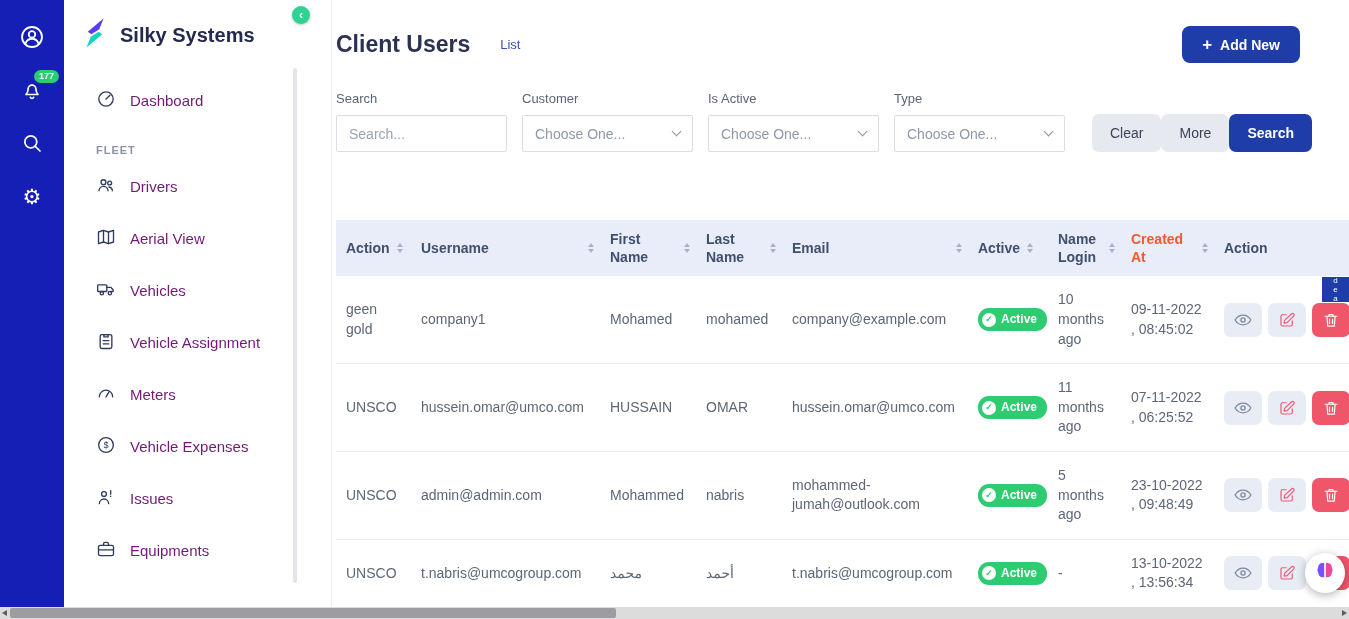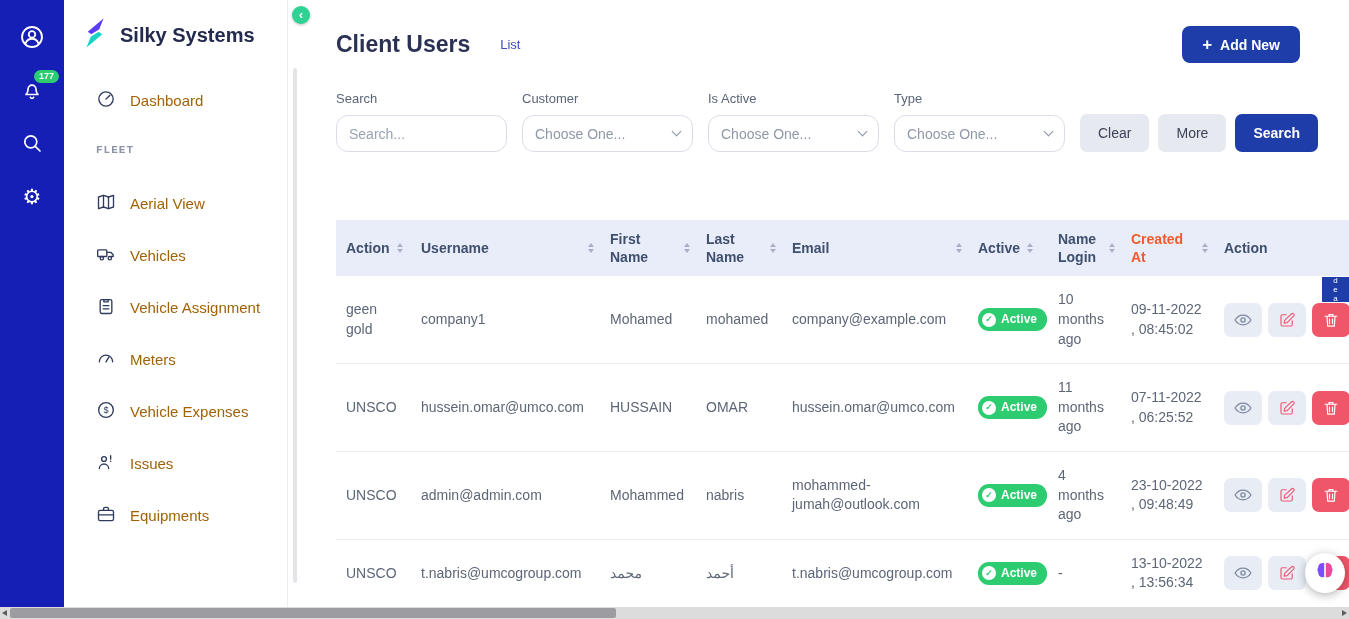--- a/index.html
+++ b/index.html
@@ -10,57 +10,57 @@
   .iconbar { position:absolute; left:0; top:0; width:64px; height:607px; background:#151eb5;
              display:flex; flex-direction:column; align-items:center; padding-top:24px; gap:27px; z-index:5; }
   .rail-btn { position:relative; width:26px; height:26px; display:flex; align-items:center; justify-content:center;
               color:#fff; cursor:pointer; }
   .rail-btn svg { stroke:#fff; fill:none; stroke-width:1.7; stroke-linecap:round; stroke-linejoin:round; }
   .rail-badge { position:absolute; top:-7px; right:-14px; background:#2ecc71; color:#fff; font-size:9px; font-weight:bold;
                 border-radius:8px; padding:2px 5px; line-height:1; }
   .gear-glyph { font-size:21px; line-height:1; }
 
   
-  .sidebar { position:absolute; left:64px; top:0; width:224px; height:607px; background:#fff;
+  .sidebar { position:absolute; left:64px; top:0; width:268px; height:607px; background:#fff;
              border-right:1px solid #ececf2; z-index:4; }
   .logo-row { display:flex; align-items:center; gap:10px; padding:16px 0 12px 16px; }
   .logo-text { font-size:20px; font-weight:bold; color:#232a4d; }
   .nav { padding-top:8px; }
   .nav-item { height:52px; display:flex; align-items:center; gap:14px; padding-left:32px;
-              font-size:15px; color:#a16207; cursor:pointer; }
+              font-size:15px; color:#701a75; cursor:pointer; }
   .nav-item svg { stroke:#2e3b5e; fill:none; stroke-width:1.6; stroke-linecap:round; stroke-linejoin:round; flex:none; }
-  .nav-section { padding-left:32px; margin:18px 0 21px; font-size:11px; letter-spacing:1px; color:#8b93a7; font-weight:bold;font-family:Liberation Mono, monospace; }
+  .nav-section { padding-left:32px; margin:18px 0 4px; font-size:11px; letter-spacing:1px; color:#8b93a7; font-weight:bold; }
   .side-scroll { position:absolute; left:229px; top:68px; width:4px; height:515px; background:#e4e5ea; border-radius:2px; }
 
   .collapse-btn { position:absolute; left:292px; top:6px; width:18px; height:18px; border-radius:50%;
                   background:#2ed394; color:#fff; border:none; font-size:12px; font-weight:bold; line-height:16px;
                   text-align:center; cursor:pointer; z-index:6; box-shadow:0 1px 3px rgba(0,0,0,.25); }
 
   
   .main { position:absolute; left:300px; top:0; width:1049px; height:607px; background:#fff;
           padding:26px 0 0 36px; overflow:hidden; }
   .page-head { display:flex; align-items:center; padding-right:49px; }
   .page-title { font-size:23px; font-weight:bold; color:#2a3152; }
   .crumb { margin-left:30px; font-size:13px; color:#3e4db8; cursor:pointer; }
   .add-new { margin-left:auto; background:#1e3da8; color:#fff; border:none; border-radius:8px;
              padding:10px 20px; font-size:14px; font-weight:bold; display:flex; align-items:center; gap:8px; cursor:pointer; }
   .add-new .plus { font-size:17px; font-weight:bold; line-height:1; }
 
   
   .filters { margin-top:28px; display:flex; align-items:flex-end; gap:15px; }
   .fgroup { width:171px; }
   .flabel { display:block; font-size:13px; color:#5a6577; margin-bottom:9px; }
-  .control { width:100%; height:37px; border:1px solid #d9dde6; border-radius:12px; background:#fff;
+  .control { width:100%; height:37px; border:1px solid #d9dde6; border-radius:2px; background:#fff;
              font-size:14px; color:#8f98a8; padding:0 12px; display:flex; align-items:center; justify-content:space-between;
              cursor:pointer; }
   input.control { cursor:text; }
   input.control::placeholder { color:#9aa3b2; }
   .chev { width:7px; height:7px; border-right:1.6px solid #8a93a5; border-bottom:1.6px solid #8a93a5;
           transform:rotate(45deg); margin-top:-4px; flex:none; }
-  .filter-actions { display:flex; gap:9px; margin-left:0; }
+  .filter-actions { display:flex; margin-left:12px; }
   .btn-light { height:38px; padding:0 18px; background:#e7e9f1; border:none; border-radius:7px;
                font-size:14px; color:#3c4356; cursor:pointer; }
   .btn-primary { height:38px; padding:0 18px; background:#1e3da8; border:none; border-radius:7px;
                  font-size:14px; font-weight:bold; color:#fff; cursor:pointer; }
 
   
   table.grid { margin-top:68px; width:1022px; border-collapse:collapse; table-layout:fixed; }
   .grid th { background:#e9edf9; text-align:left; font-size:14px; color:#3f4f6e; font-weight:bold;
              padding:10px 6px 10px 10px; vertical-align:middle; }
   .th-flex { display:flex; align-items:center; }
@@ -148,20 +148,31 @@
               <circle cx="12" cy="12" r="8.6"></circle>
               <path d="M12 12 L16.8 7.6"></path>
             </svg>
         </span>
         <span>Dashboard</span>
       </div>
       <div class="nav-section">FLEET</div>
       <div class="nav-item">
         <span>
           <svg width="20" height="20" viewBox="0 0 24 24">
+              <circle cx="9" cy="8.6" r="2.9"></circle>
+              <circle cx="16.4" cy="9.6" r="2.3"></circle>
+              <path d="M3.6 19c0-3 2.4-5.4 5.4-5.4s5.4 2.4 5.4 5.4"></path>
+              <path d="M15.6 14.4c2.3.4 4 2.3 4 4.6"></path>
+            </svg>
+        </span>
+        <span>Drivers</span>
+      </div>
+      <div class="nav-item">
+        <span>
+          <svg width="20" height="20" viewBox="0 0 24 24">
               <path d="M9 4 15 6 21 4 V18 L15 20 9 18 3 20 V6 Z"></path>
               <path d="M9 4v14M15 6v14"></path>
             </svg>
         </span>
         <span>Aerial View</span>
       </div>
       <div class="nav-item">
         <span>
           <svg width="20" height="20" viewBox="0 0 24 24">
               <rect x="2" y="7" width="11" height="8" rx="1"></rect>
@@ -441,21 +452,21 @@
         <tr>
           <td>UNSCO</td>
           <td>admin@admin.com</td>
           <td>Mohammed</td>
           <td>nabris</td>
           <td>mohammed-jumah@outlook.com</td>
           <td><span class="badge">
                 <span class="chk">✓</span>
                 <span>Active</span>
               </span></td>
-          <td>4 months ago</td>
+          <td>5 months ago</td>
           <td>23-10-2022 , 09:48:49</td>
           <td>
             <div class="actions">
               <button class="act-btn act-view">
                   <svg width="20" height="20" viewBox="0 0 24 24">
                     <path d="M2.5 12s3.5-5.8 9.5-5.8S21.5 12 21.5 12 18 17.8 12 17.8 2.5 12 2.5 12Z"></path>
                     <circle cx="12" cy="12" r="2.5"></circle>
                   </svg>
                 </button>
               <button class="act-btn act-edit">

